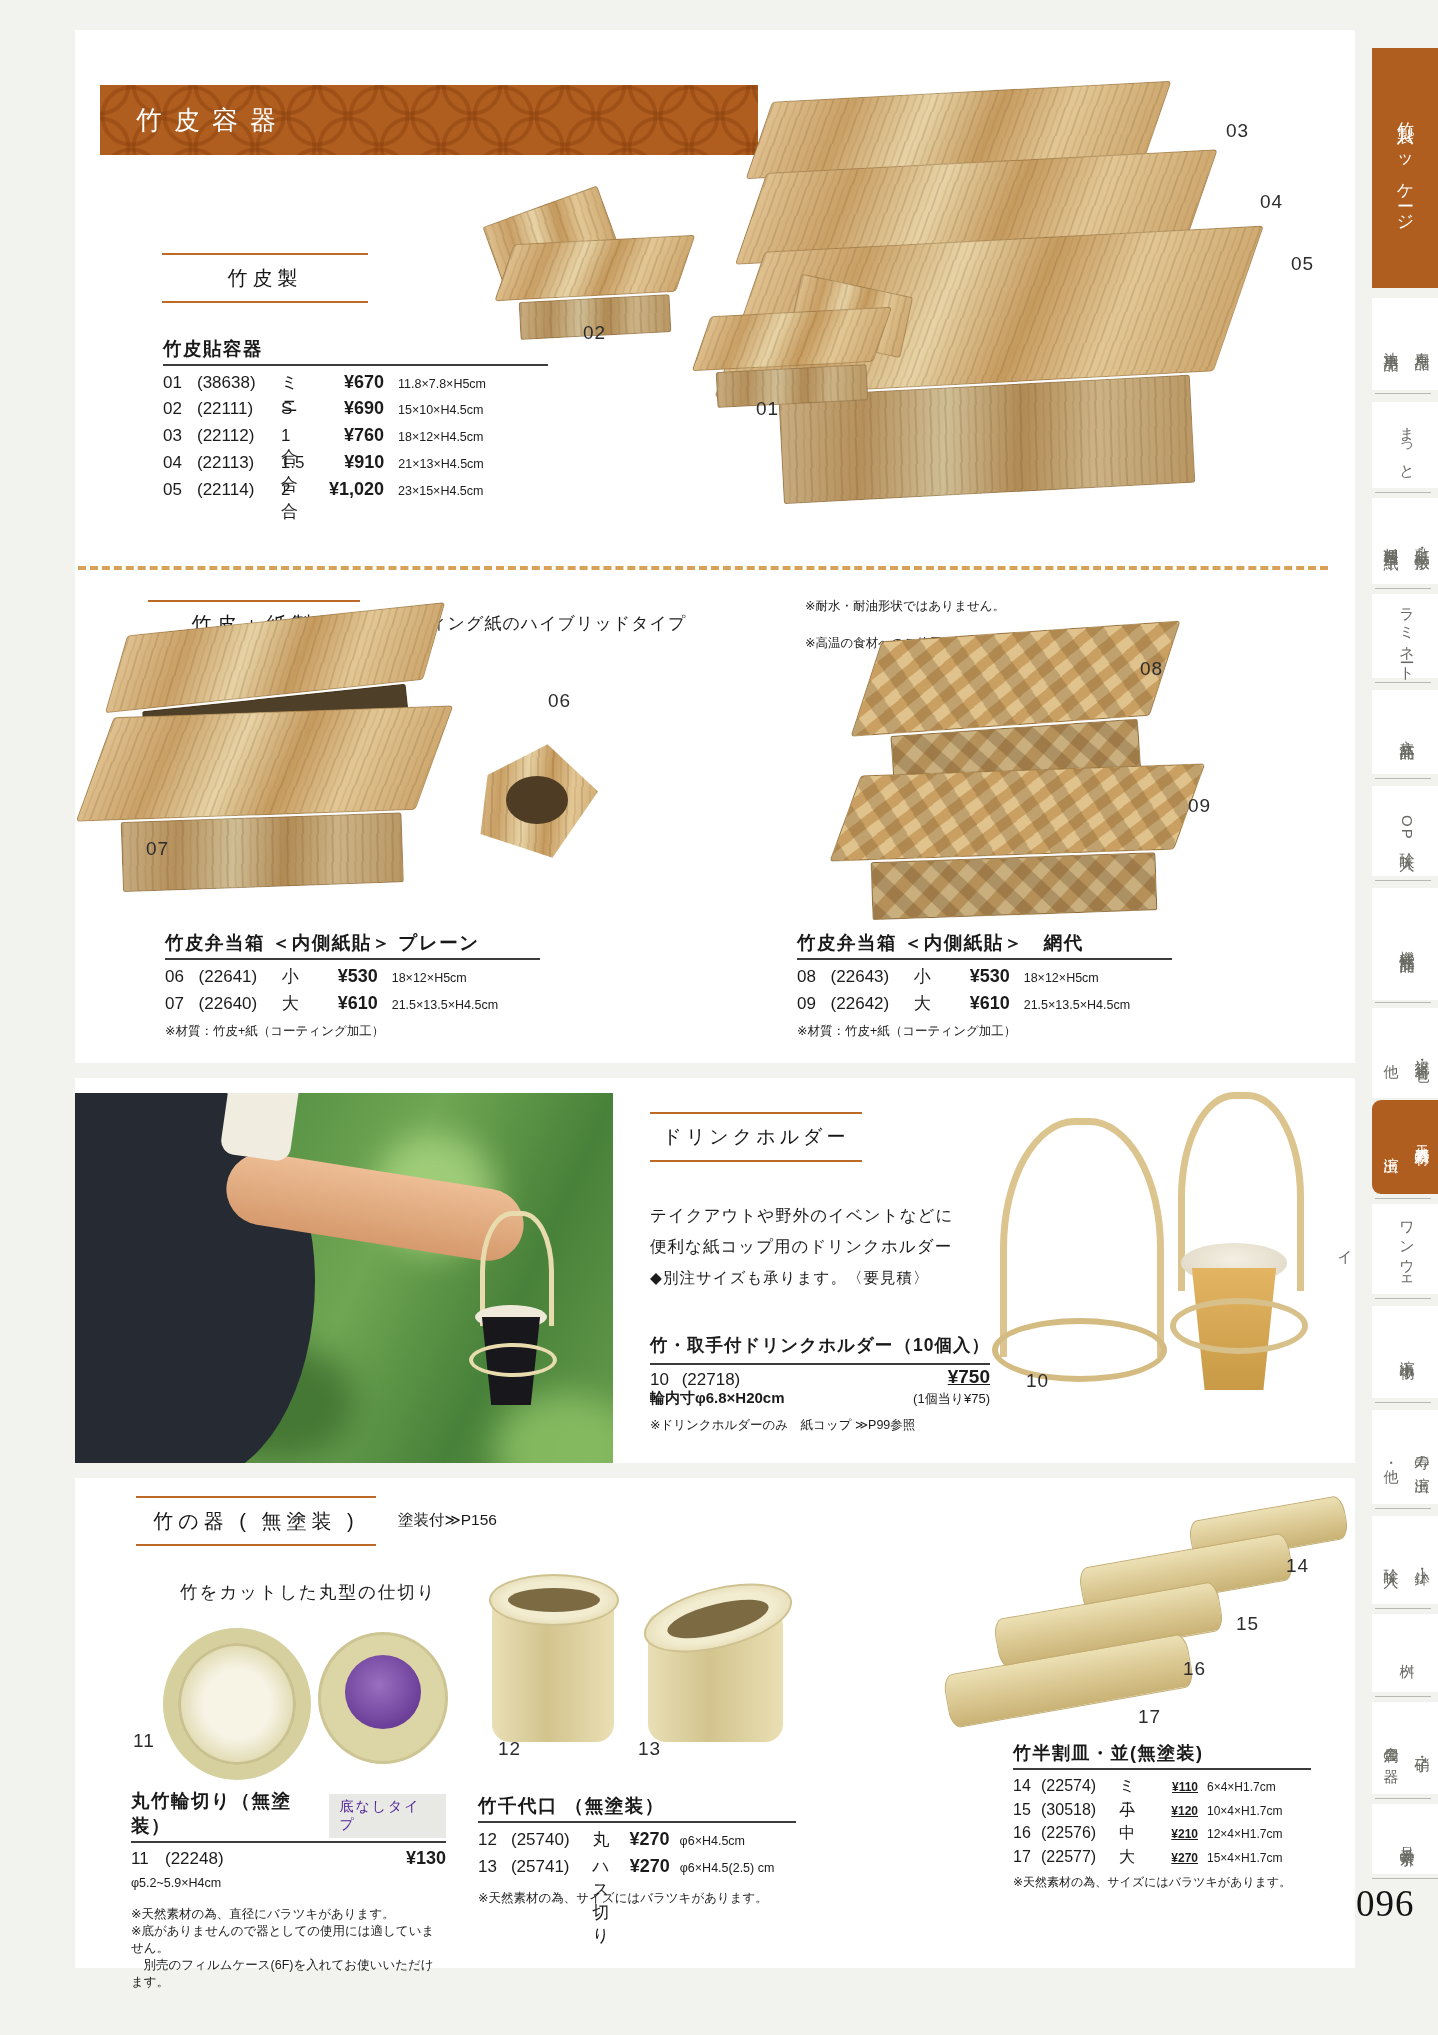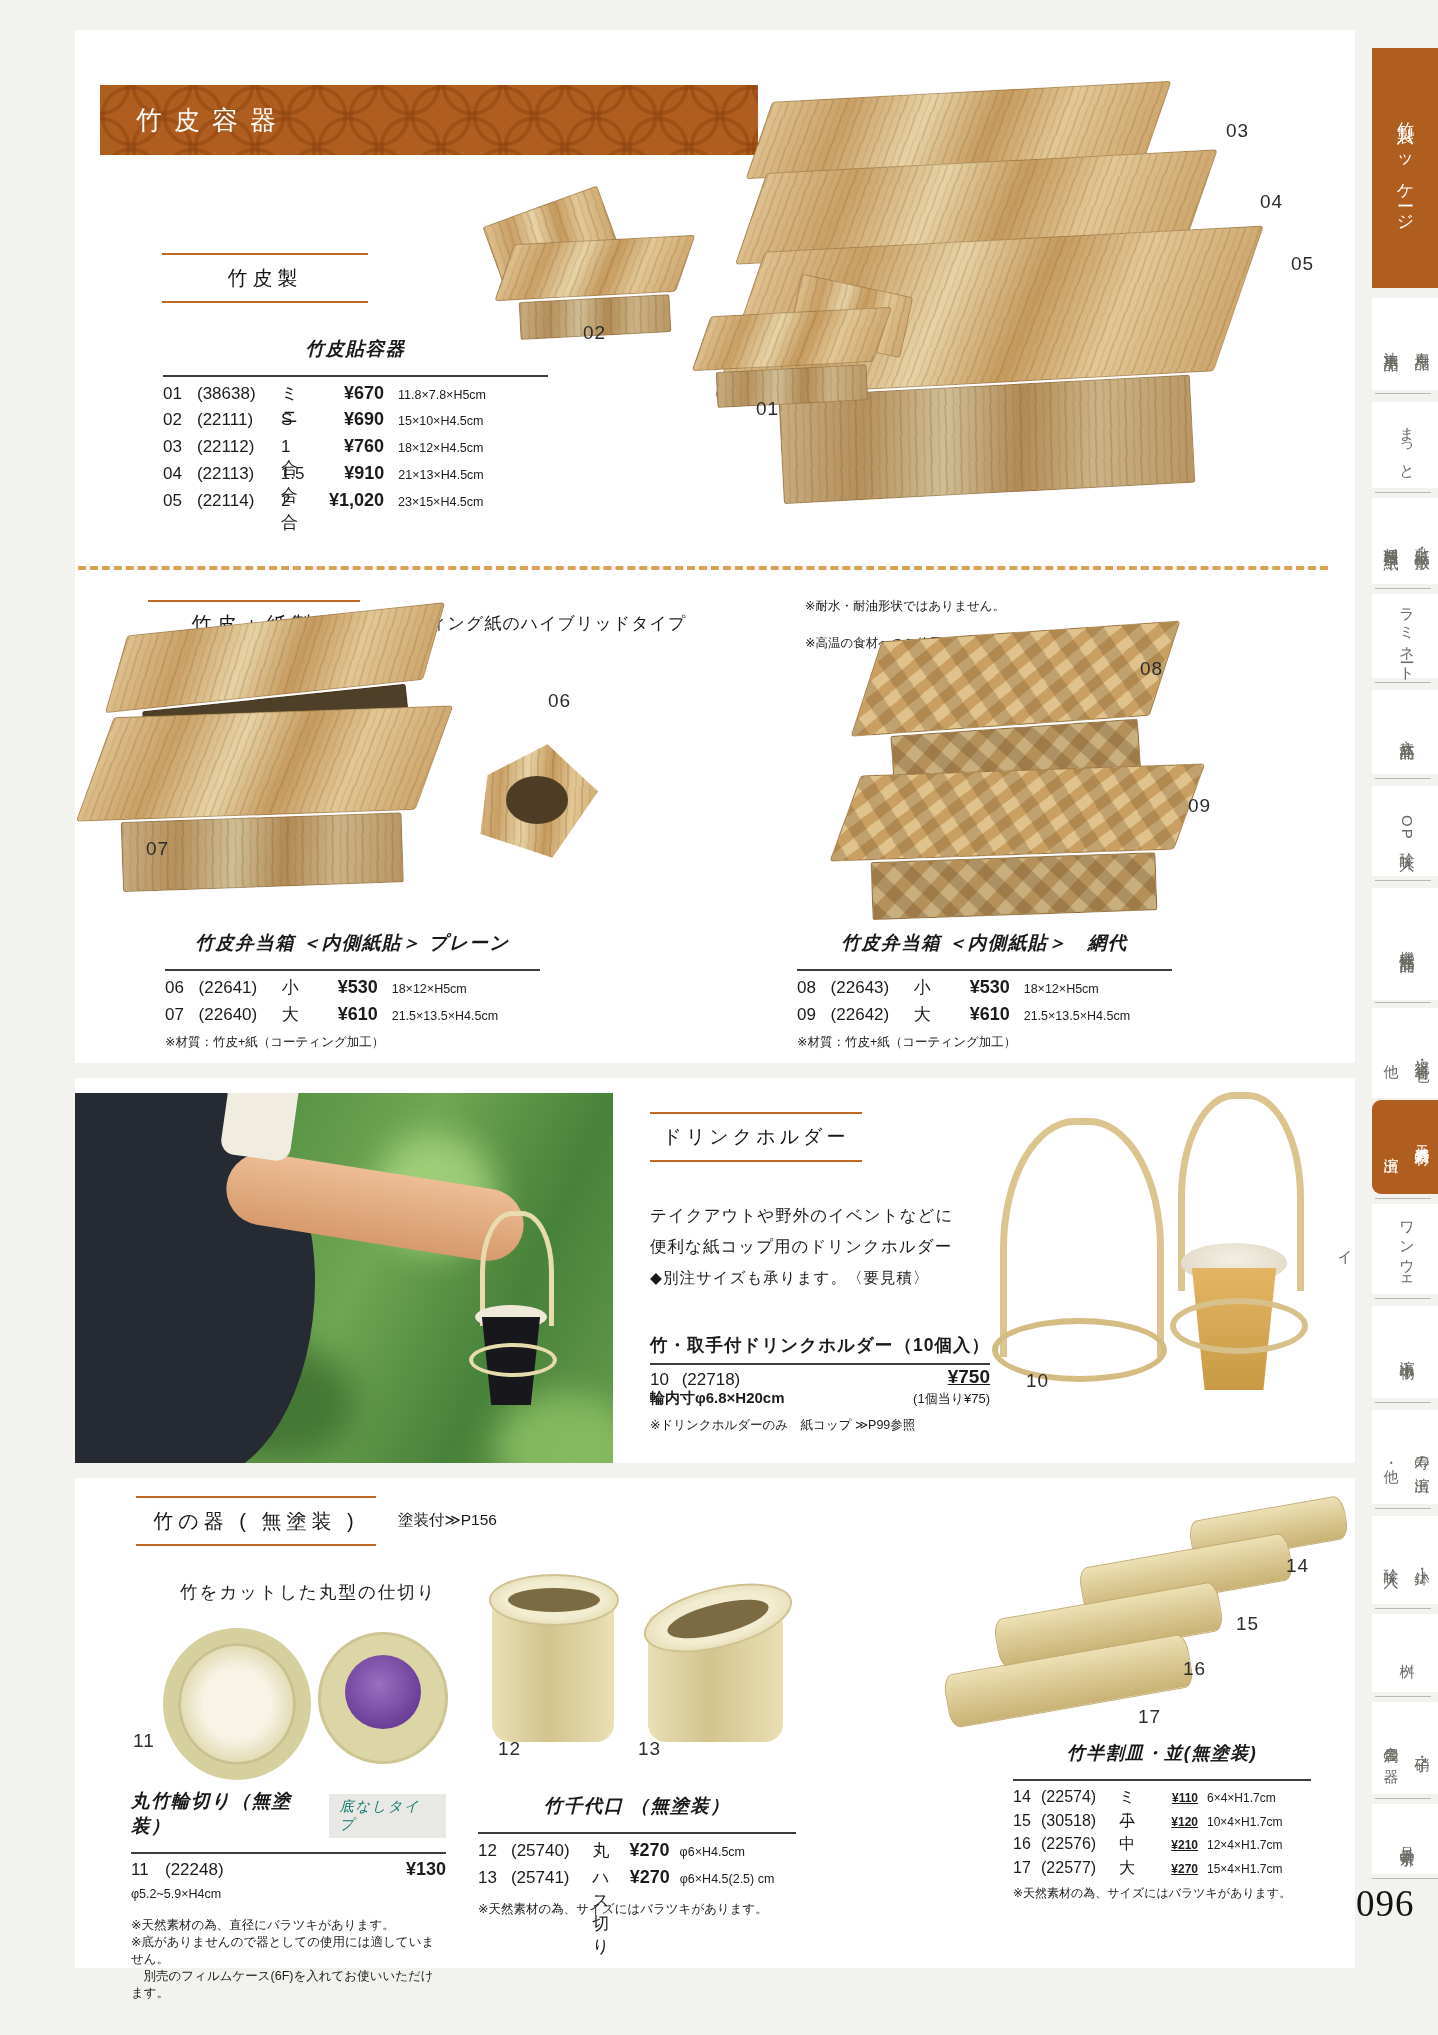--- a/index.html
+++ b/index.html
@@ -11,33 +11,33 @@
           background-image:radial-gradient(circle,rgba(0,0,0,0) 26px,rgba(130,58,10,.38) 27px 30px,rgba(0,0,0,0) 31px),
                            radial-gradient(circle,rgba(0,0,0,0) 26px,rgba(130,58,10,.38) 27px 30px,rgba(0,0,0,0) 31px);
           background-size:62px 62px;background-position:0 0,31px 31px;}
   .banner span{display:block;line-height:70px;padding-left:36px;color:#fff;font-size:26px;letter-spacing:12px;font-weight:500;}
   
   .seclabel{position:absolute;border-top:2px solid #bc6a25;border-bottom:2px solid #bc6a25;
             display:flex;align-items:center;justify-content:center;font-size:20px;letter-spacing:5px;color:#161616;background:#fff;}
   
   .ptable{position:absolute;}
   .ptable .ttl{font-size:18.5px;font-weight:600;letter-spacing:1.5px;color:#191919;
-               padding-bottom:14px;border-bottom:2px solid #3c3c3c;display:flex;justify-content:center;align-items:flex-end;font-style:italic;}
+               padding-bottom:3px;border-bottom:2px solid #3c3c3c;display:flex;justify-content:flex-start;align-items:flex-end;}
   .rows{padding-top:5px;}
   .prow{display:flex;align-items:baseline;height:27px;font-size:17px;}
   .c-no{width:34px;}
   .c-code{width:84px;}
   .c-nm{flex:1;}
   .c-pr{width:80px;text-align:right;font-weight:bold;font-size:18px;}
   .c-dm{width:150px;padding-left:14px;font-size:12.5px;white-space:nowrap;color:#202020;}
   .sm .prow{height:23.5px;font-size:16px;}
   .sm .c-no{width:28px;} .sm .c-code{width:78px;}
   .sm .c-pr{width:62px;font-size:12px;text-decoration:underline;} .sm .c-dm{width:104px;padding-left:9px;font-size:12px;}
   .note{font-size:12.5px;color:#1b1b1b;line-height:17px;}
-  .badge{background:#e8e8e4;color:#0f766e;font-size:14px;letter-spacing:2px;padding:4px 10px;font-weight:400;}
+  .badge{background:#e8e8e4;color:#4c1d95;font-size:14px;letter-spacing:2px;padding:4px 10px;font-weight:400;}
   
   .dashes{position:absolute;left:78px;top:566px;width:1250px;border-top:4px dashed #d8a158;}
   
   .plab{position:absolute;font-size:19px;color:#2c2c2c;letter-spacing:1px;}
   
   .bam{background-image:repeating-linear-gradient(92deg,rgba(122,84,38,.20) 0 2px,rgba(0,0,0,0) 2px 8px,rgba(160,116,60,.16) 8px 10px,rgba(0,0,0,0) 10px 15px),
        linear-gradient(96deg,#dfc190,#c9a066 20%,#e7d3a6 40%,#c59a5e 58%,#e2c795 76%,#cda76e 100%);}
   .aji{background-image:repeating-linear-gradient(45deg,rgba(110,76,34,.28) 0 13px,rgba(0,0,0,0) 13px 26px),
        repeating-linear-gradient(-45deg,#dfc28c 0 13px,#c9a062 13px 26px);}
   .bbox{position:absolute;transform:rotate(-3deg);}

